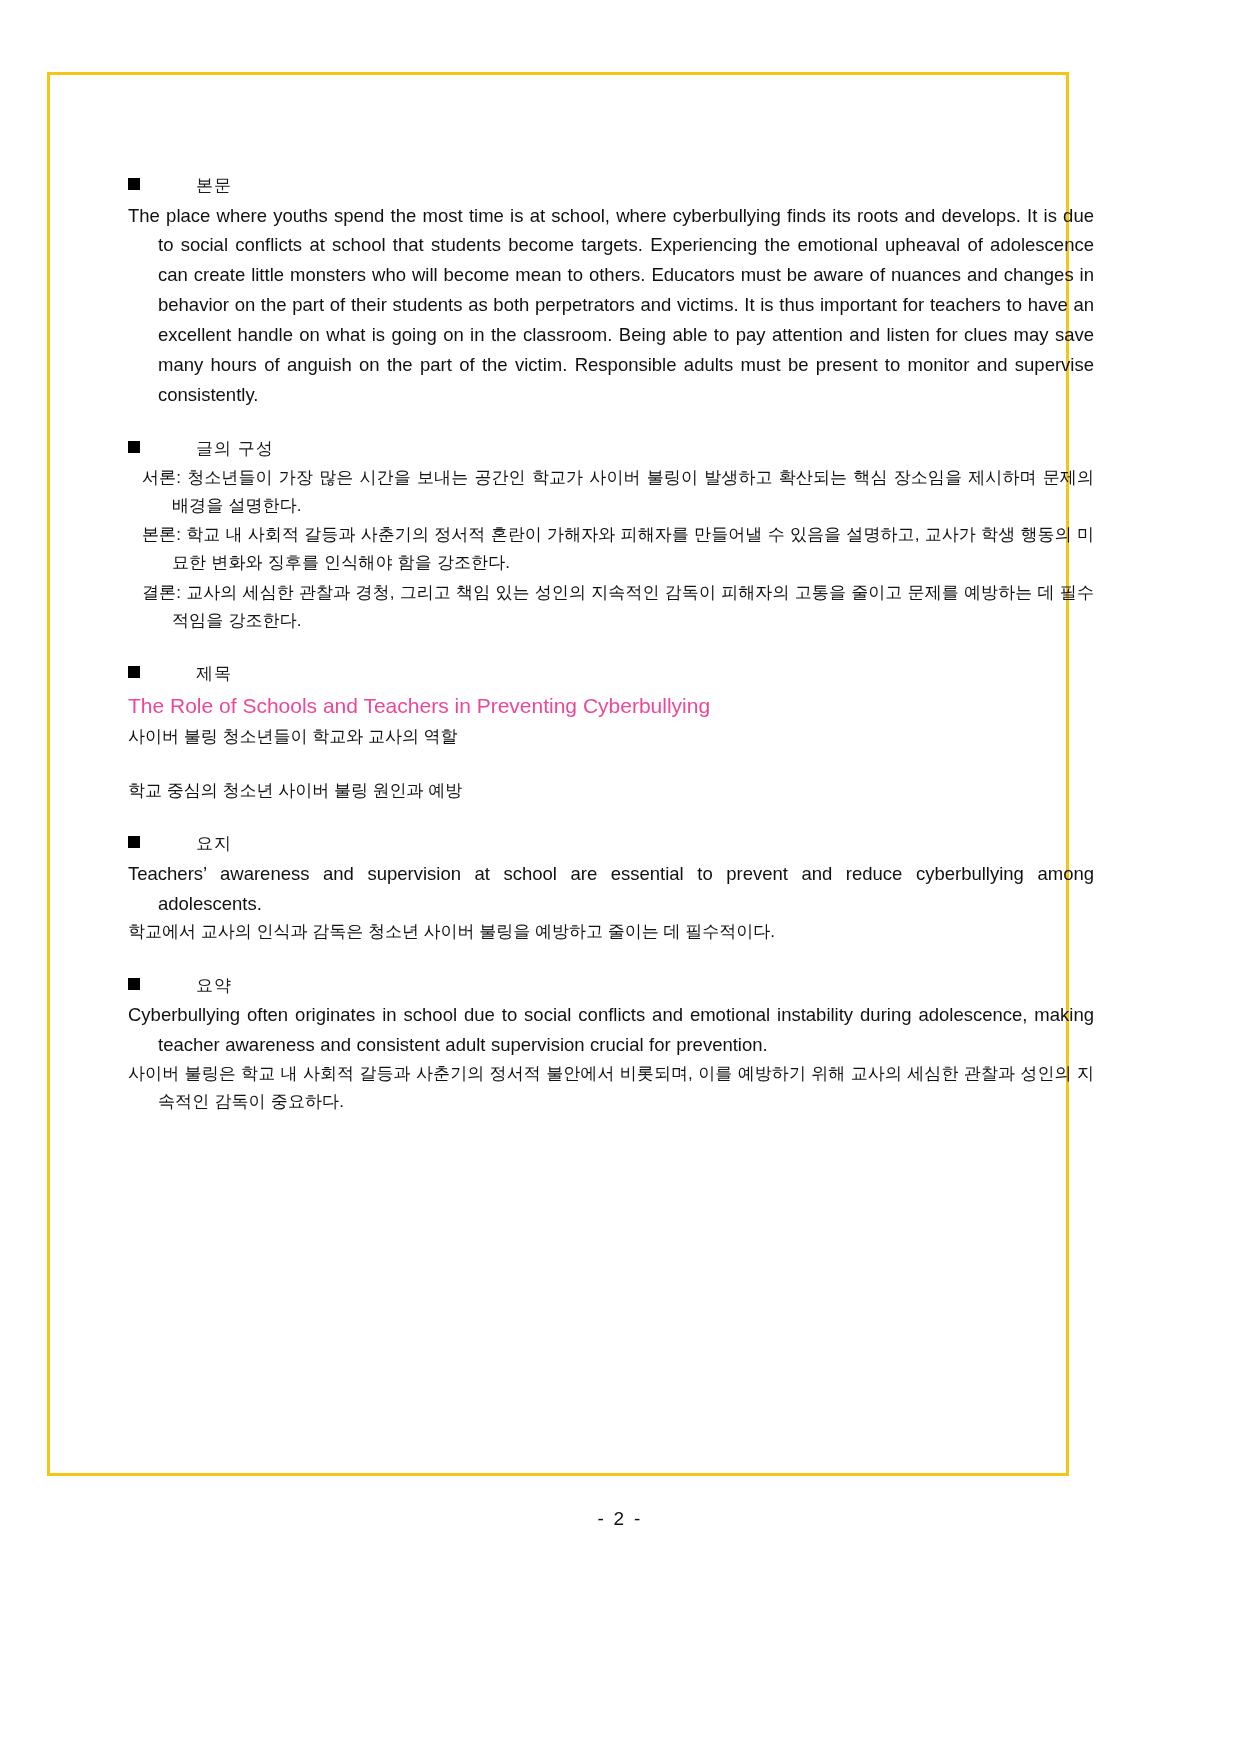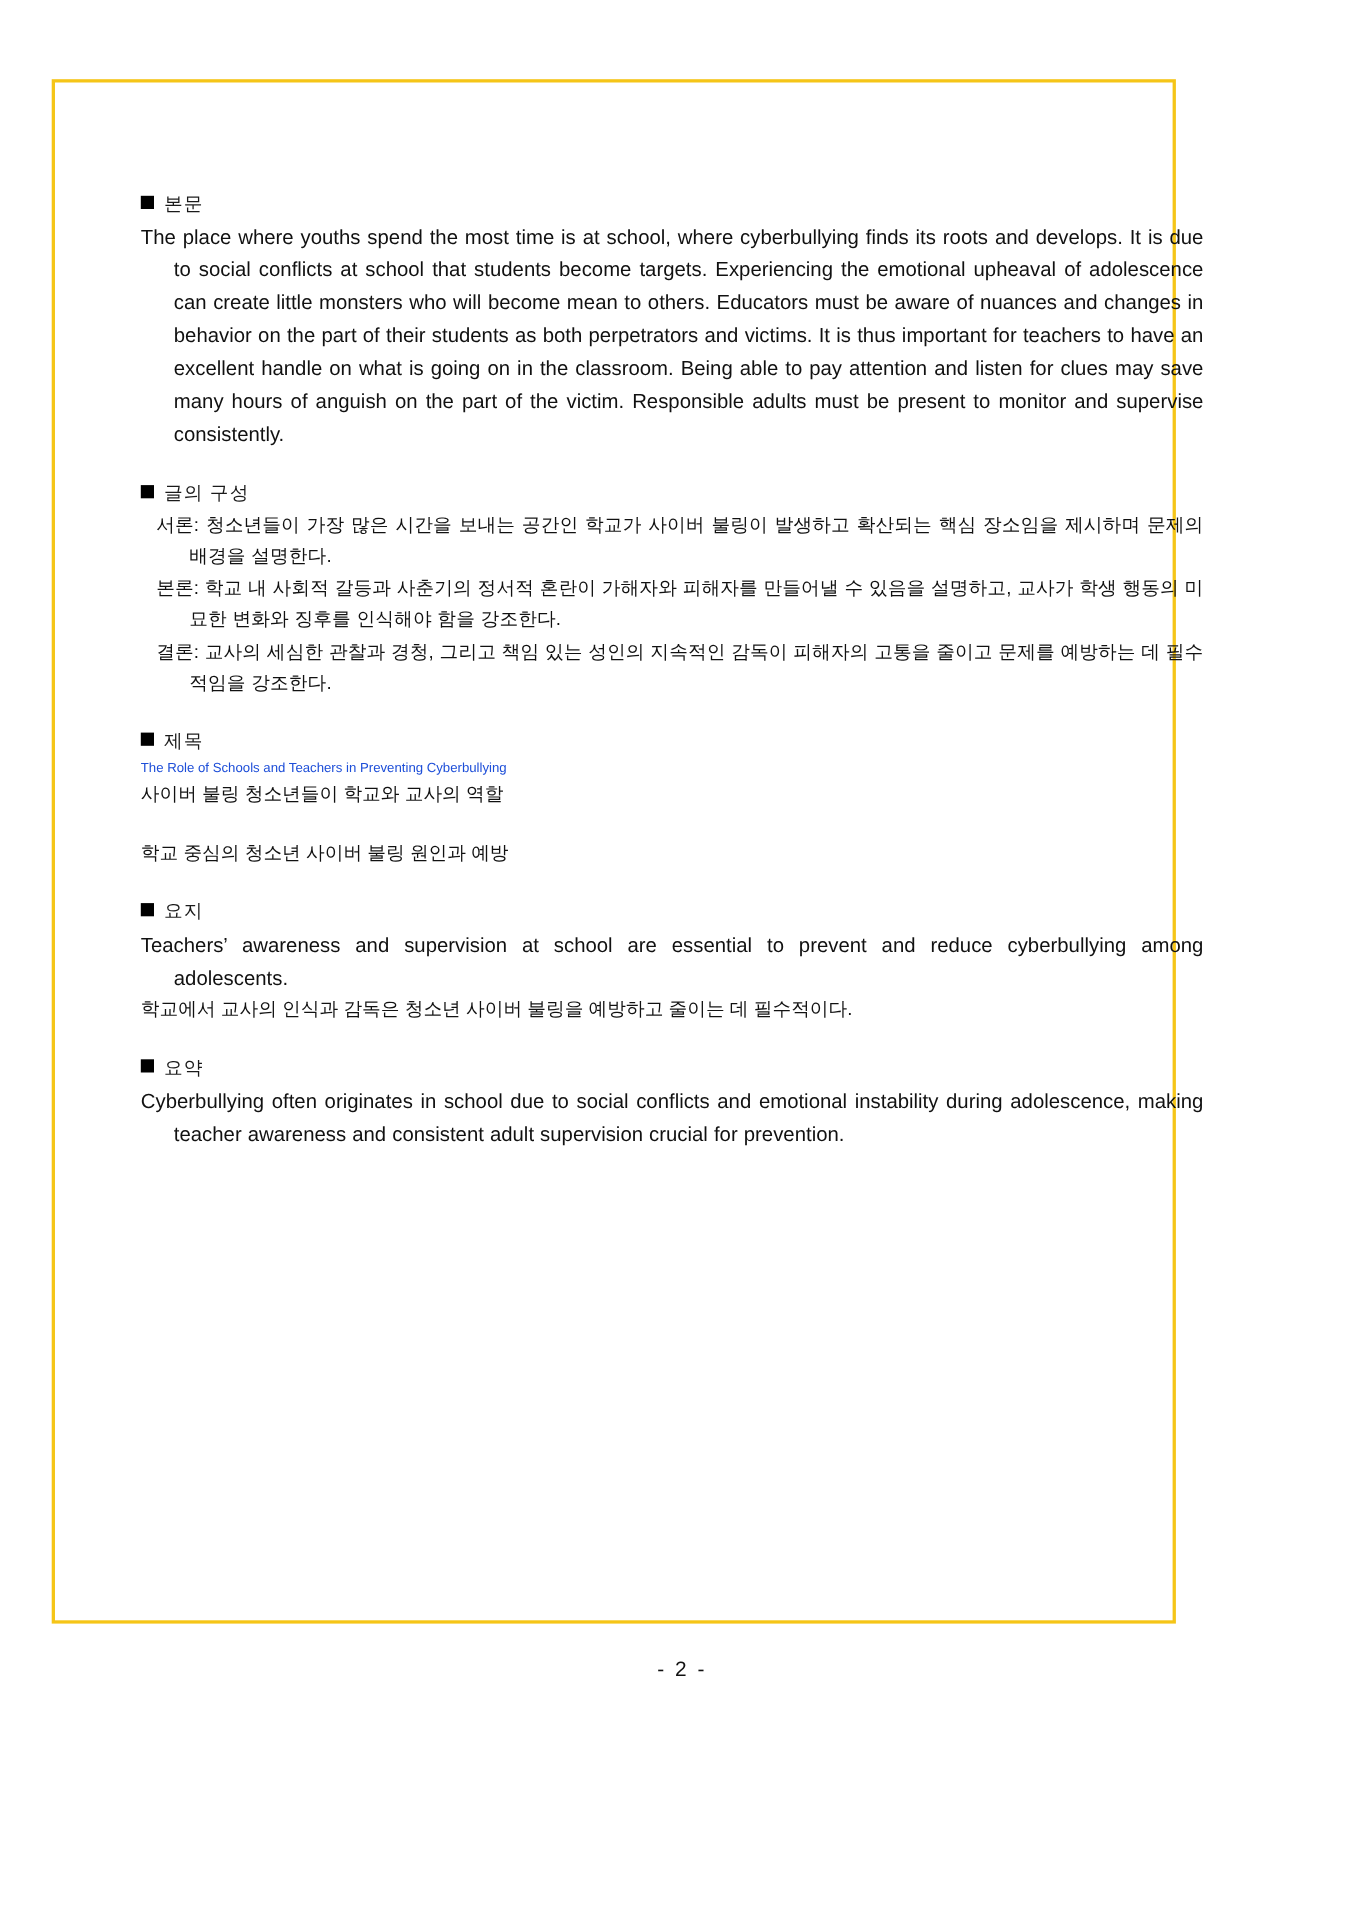--- a/index.html
+++ b/index.html
@@ -59,20 +59,21 @@
   .sec-head .marker {
     display: inline-block;
     width: 12px;
     height: 12px;
     background: #000000;
     margin-right: 9px;
     vertical-align: 1px;
   }
   .sec-head .ko-label {
     letter-spacing: 0.06em;
+    margin-left: 47px;
   }
 
   
   p.para {
     margin: 0;
     font-size: 18.5px;
     line-height: 1.62;
     text-align: justify;
     text-justify: inter-word;
     padding-left: 30px;
@@ -82,24 +83,24 @@
   }
 
   p.para.ko {
     font-size: 17px;
     line-height: 1.66;
     letter-spacing: 0.005em;
   }
 
   p.line {
     margin: 0;
-    font-size: 12px;
+    font-size: 21px;
     line-height: 1.62;
     text-align: left;
-    color: #1d4ed8;
+    color: #ec4899;
   }
 
   p.line.ko {
     font-size: 17px;
     line-height: 1.66;
     color: #111111;
   }
 
   .structure p.para.ko {
     margin-bottom: 1px;
@@ -164,20 +165,21 @@
         </div>
         <p class="para">Teachers’ awareness and supervision at school are essential to prevent and reduce cyberbullying among adolescents.</p>
         <p class="line ko pair">학교에서 교사의 인식과 감독은 청소년 사이버 불링을 예방하고 줄이는 데 필수적이다.</p>
       </div>
 
       <div class="section">
         <div class="sec-head">
           <span class="marker"></span><span class="ko-label">요약</span>
         </div>
         <p class="para">Cyberbullying often originates in school due to social conflicts and emotional instability during adolescence, making teacher awareness and consistent adult supervision crucial for prevention.</p>
+        <p class="para ko">사이버 불링은 학교 내 사회적 갈등과 사춘기의 정서적 불안에서 비롯되며, 이를 예방하기 위해 교사의 세심한 관찰과 성인의 지속적인 감독이 중요하다.</p>
       </div>
 
     </div>
   </div>
 
   <div class="footer">- 2 -</div>
 
 </div>
 
 </body></html>

